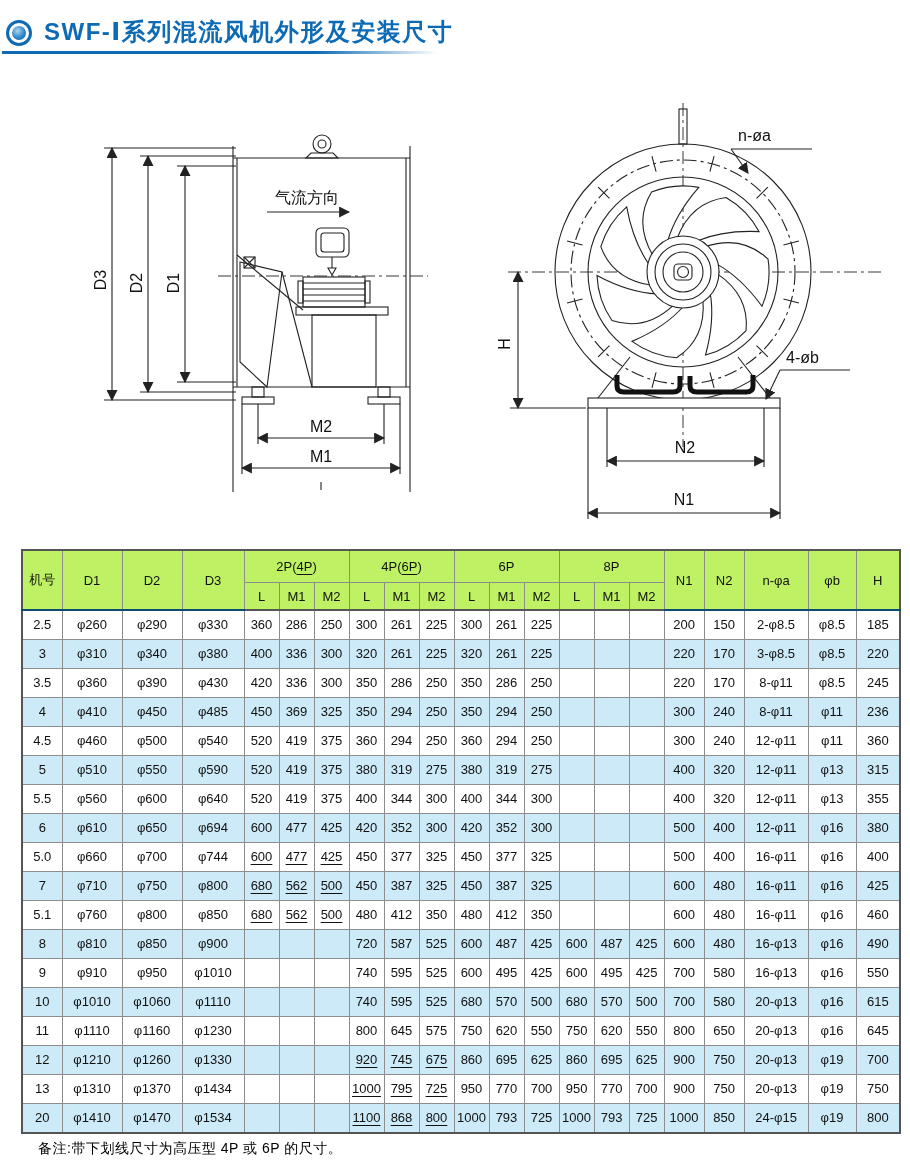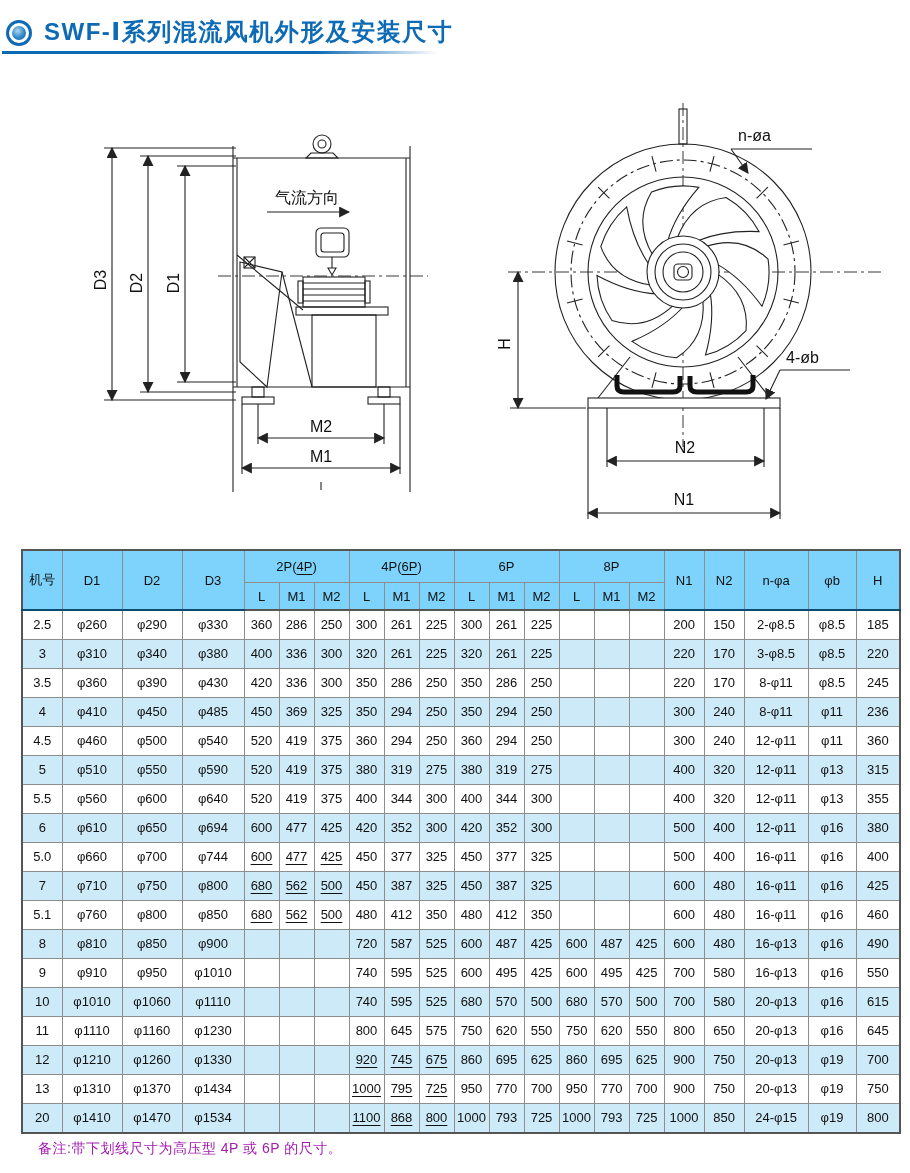--- a/index.html
+++ b/index.html
@@ -39,32 +39,32 @@
   
   table.dims {
     position:absolute; left:21px; top:549px; width:878px;
     border-collapse:collapse; table-layout:fixed;
     font-size:13px; text-align:center; border:2px solid #555;
   }
   table.dims th, table.dims td {
     border:1px solid #8d8d8d; padding:0; font-weight:normal;
     overflow:hidden; white-space:nowrap;
   }
-  table.dims thead th { background:#7dd3fc;margin-left:14px; }
+  table.dims thead th { background:#bef264;margin-left:14px; }
   table.dims thead tr.group-row th { height:31px; }
   table.dims thead tr.sub-row th { height:26px; }
   table.dims thead tr.sub-row th { border-bottom:2px solid #555; }
   table.dims thead th[rowspan] { border-bottom:2px solid #0c4a6e; }
   table.dims tbody td { height:28px; line-height:28px; background:#fff; }
   table.dims tbody tr.alt td { background:#cdeaf8; }
   .u { text-decoration:underline; text-underline-offset:3px; }
   
   .note {
     position:absolute; left:38px; top:1140px; margin:0;
-    font-size:14px; color:#a21caf; letter-spacing:0.5px;
+    font-size:14px; color:#000000; letter-spacing:0.5px;
   }
 </style>
 </head>
 <body>
 
 <div class="page">
 
   <span class="bullseye">
       <span class="inner"></span>
     </span>

